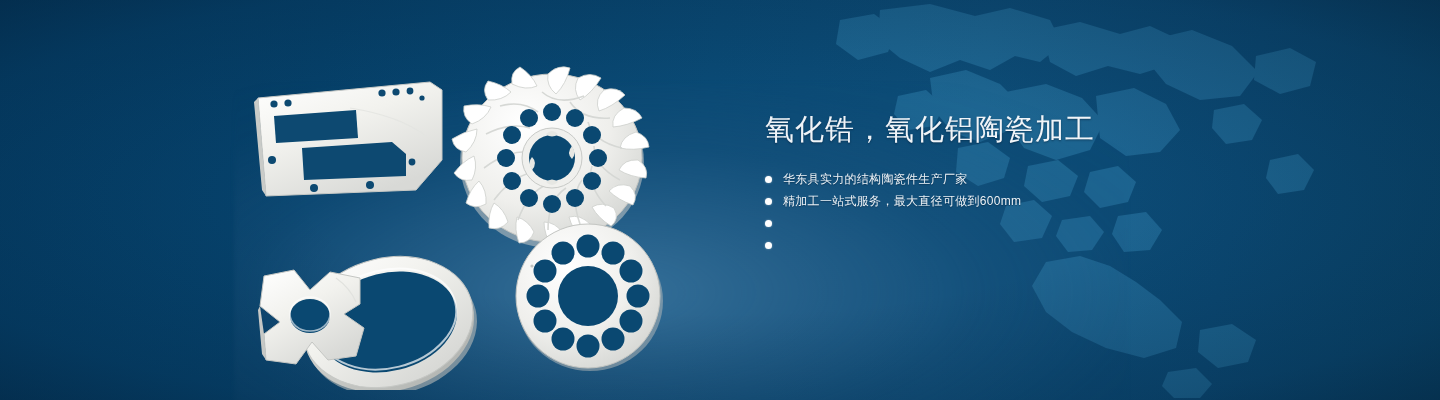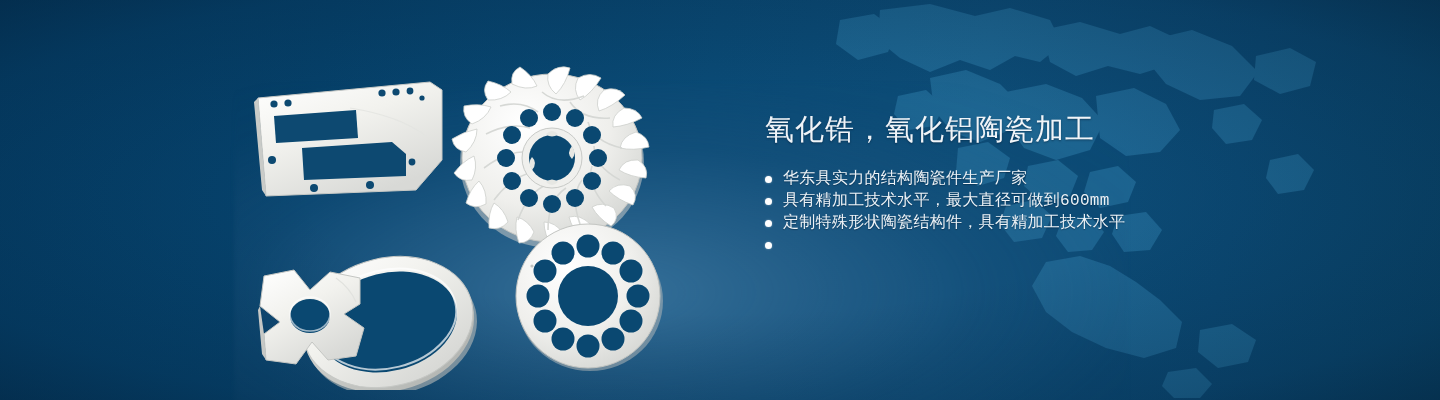--- a/index.html
+++ b/index.html
@@ -98,25 +98,24 @@
     flex: 0 0 auto;
     width: 7px;
     height: 7px;
     border-radius: 50%;
     background: #ffffff;
     margin-right: 11px;
     box-shadow: 0 0 2px rgba(255,255,255,0.5);
   }
   .bullet .txt {
     color: #eef3f7;
-    font-size: 16px;
+    font-size: 12px;
     line-height: 22px;
     letter-spacing: 0.3px;
     text-shadow: 0 1px 1px rgba(0,20,40,0.4);
-    font-family: Liberation Mono, monospace;
   }
 
   
   .parts {
     position: absolute;
     left: 230px;
     top: 30px;
     width: 470px;
     height: 360px;
   }
@@ -314,25 +313,24 @@
   <div class="text-col">
     <h1 class="headline">氧化锆，氧化铝陶瓷加工</h1>
 
     <ul class="bullets">
       <li class="bullet">
         <span class="dot"></span>
         <span class="txt">华东具实力的结构陶瓷件生产厂家</span>
       </li>
       <li class="bullet">
         <span class="dot"></span>
-        <span class="txt">具有精加工技术水平，最大直径可做到600mm</span>
+        <span class="txt">精加工一站式服务，最大直径可做到600mm</span>
       </li>
       <li class="bullet">
         <span class="dot"></span>
-        <span class="txt">定制特殊形状陶瓷结构件，具有精加工技术水平</span>
       </li>
       <li class="bullet">
         <span class="dot"></span>
       </li>
     </ul>
   </div>
 
 </div>
 
 </body></html>

